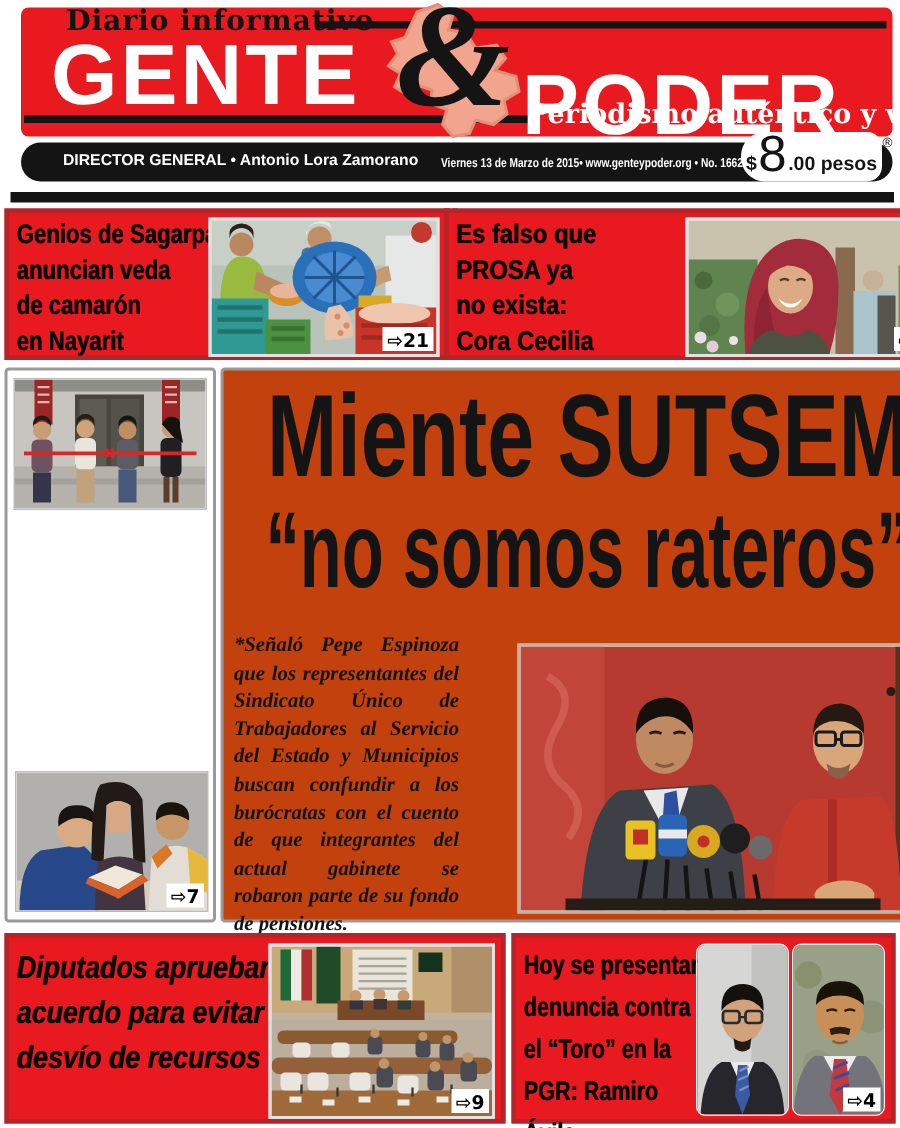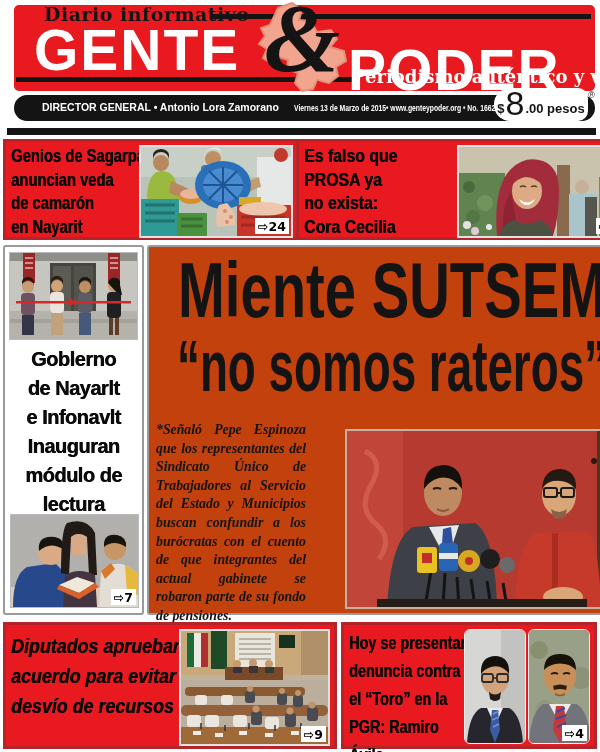--- a/index.html
+++ b/index.html
@@ -138,21 +138,21 @@
           <path d="M4 58h30M4 66h30M4 74h30" stroke="#22736e" stroke-width="3"></path>
         <rect x="36" y="66" width="30" height="23" fill="#4a9140"></rect>
           <path d="M40 72h22M40 79h22" stroke="#3a7232" stroke-width="3"></path>
         <rect x="98" y="50" width="22" height="12" fill="#d8a828"></rect>
         <rect x="96" y="58" width="54" height="31" fill="#c83528"></rect>
         <ellipse cx="122" cy="62" rx="24" ry="7" fill="#eec6ae"></ellipse>
         <path d="M100 70h44M100 78h44" stroke="#9e2a20" stroke-width="3"></path>
       </svg>
       <div class="chip">
         <span>⇨</span>
-          <span>24</span>
+          <span>21</span>
       </div>
     </div>
   </section>
 
   <div class="vdiv"></div>
 
   <section class="redbox tr">
     <h2 class="rhead" style="margin:0">Es falso que
 PROSA ya
 no exista:
@@ -215,26 +215,20 @@
           <rect x="69" y="60" width="12" height="22" fill="#47597a"></rect>
         <circle cx="104" cy="33" r="6" fill="#c99d74"></circle>
           <path d="M98 30q2 -6 8 -5q5 1 4 7l2 10h-3z" fill="#16120e"></path>
         <rect x="97" y="39" width="14" height="26" rx="4" fill="#201f22"></rect>
           <rect x="99" y="65" width="4" height="17" fill="#5c3e28"></rect>
           <rect x="105" y="65" width="4" height="17" fill="#5c3e28"></rect>
         <rect x="6" y="48" width="115" height="2.5" fill="#d62828"></rect>
         <path d="M60 49l6 -4 0 8zM66 49l-6 -4 0 8z" fill="#d62828"></path>
       </svg>
     </div>
-    <h2 class="sb-head">Goblerno
-de Nayarlt
-e Infonavlt
-Inauguran
-módulo de
-lectura</h2>
     <div class="sb-photo2" style="position:absolute;">
       <svg width="127" height="92" viewBox="0 0 127 92">
         <rect width="127" height="92" fill="#b2b0ac"></rect>
         <rect x="0" y="72" width="127" height="20" fill="#d8cdb8"></rect>
         <rect x="6" y="74" width="20" height="6" fill="#c23a30"></rect>
           <rect x="30" y="76" width="16" height="5" fill="#3a6ab0"></rect>
           <rect x="96" y="74" width="22" height="6" fill="#d8a020"></rect>
         <path d="M2 92Q2 60 16 52L44 48L56 60L54 92Z" fill="#27498c"></path>
         <ellipse cx="40" cy="38" rx="13" ry="12" fill="#d9ab84"></ellipse>
         <path d="M28 36Q26 20 44 22Q54 24 52 34Q42 28 34 32Q30 34 28 36Z" fill="#181410"></path>

